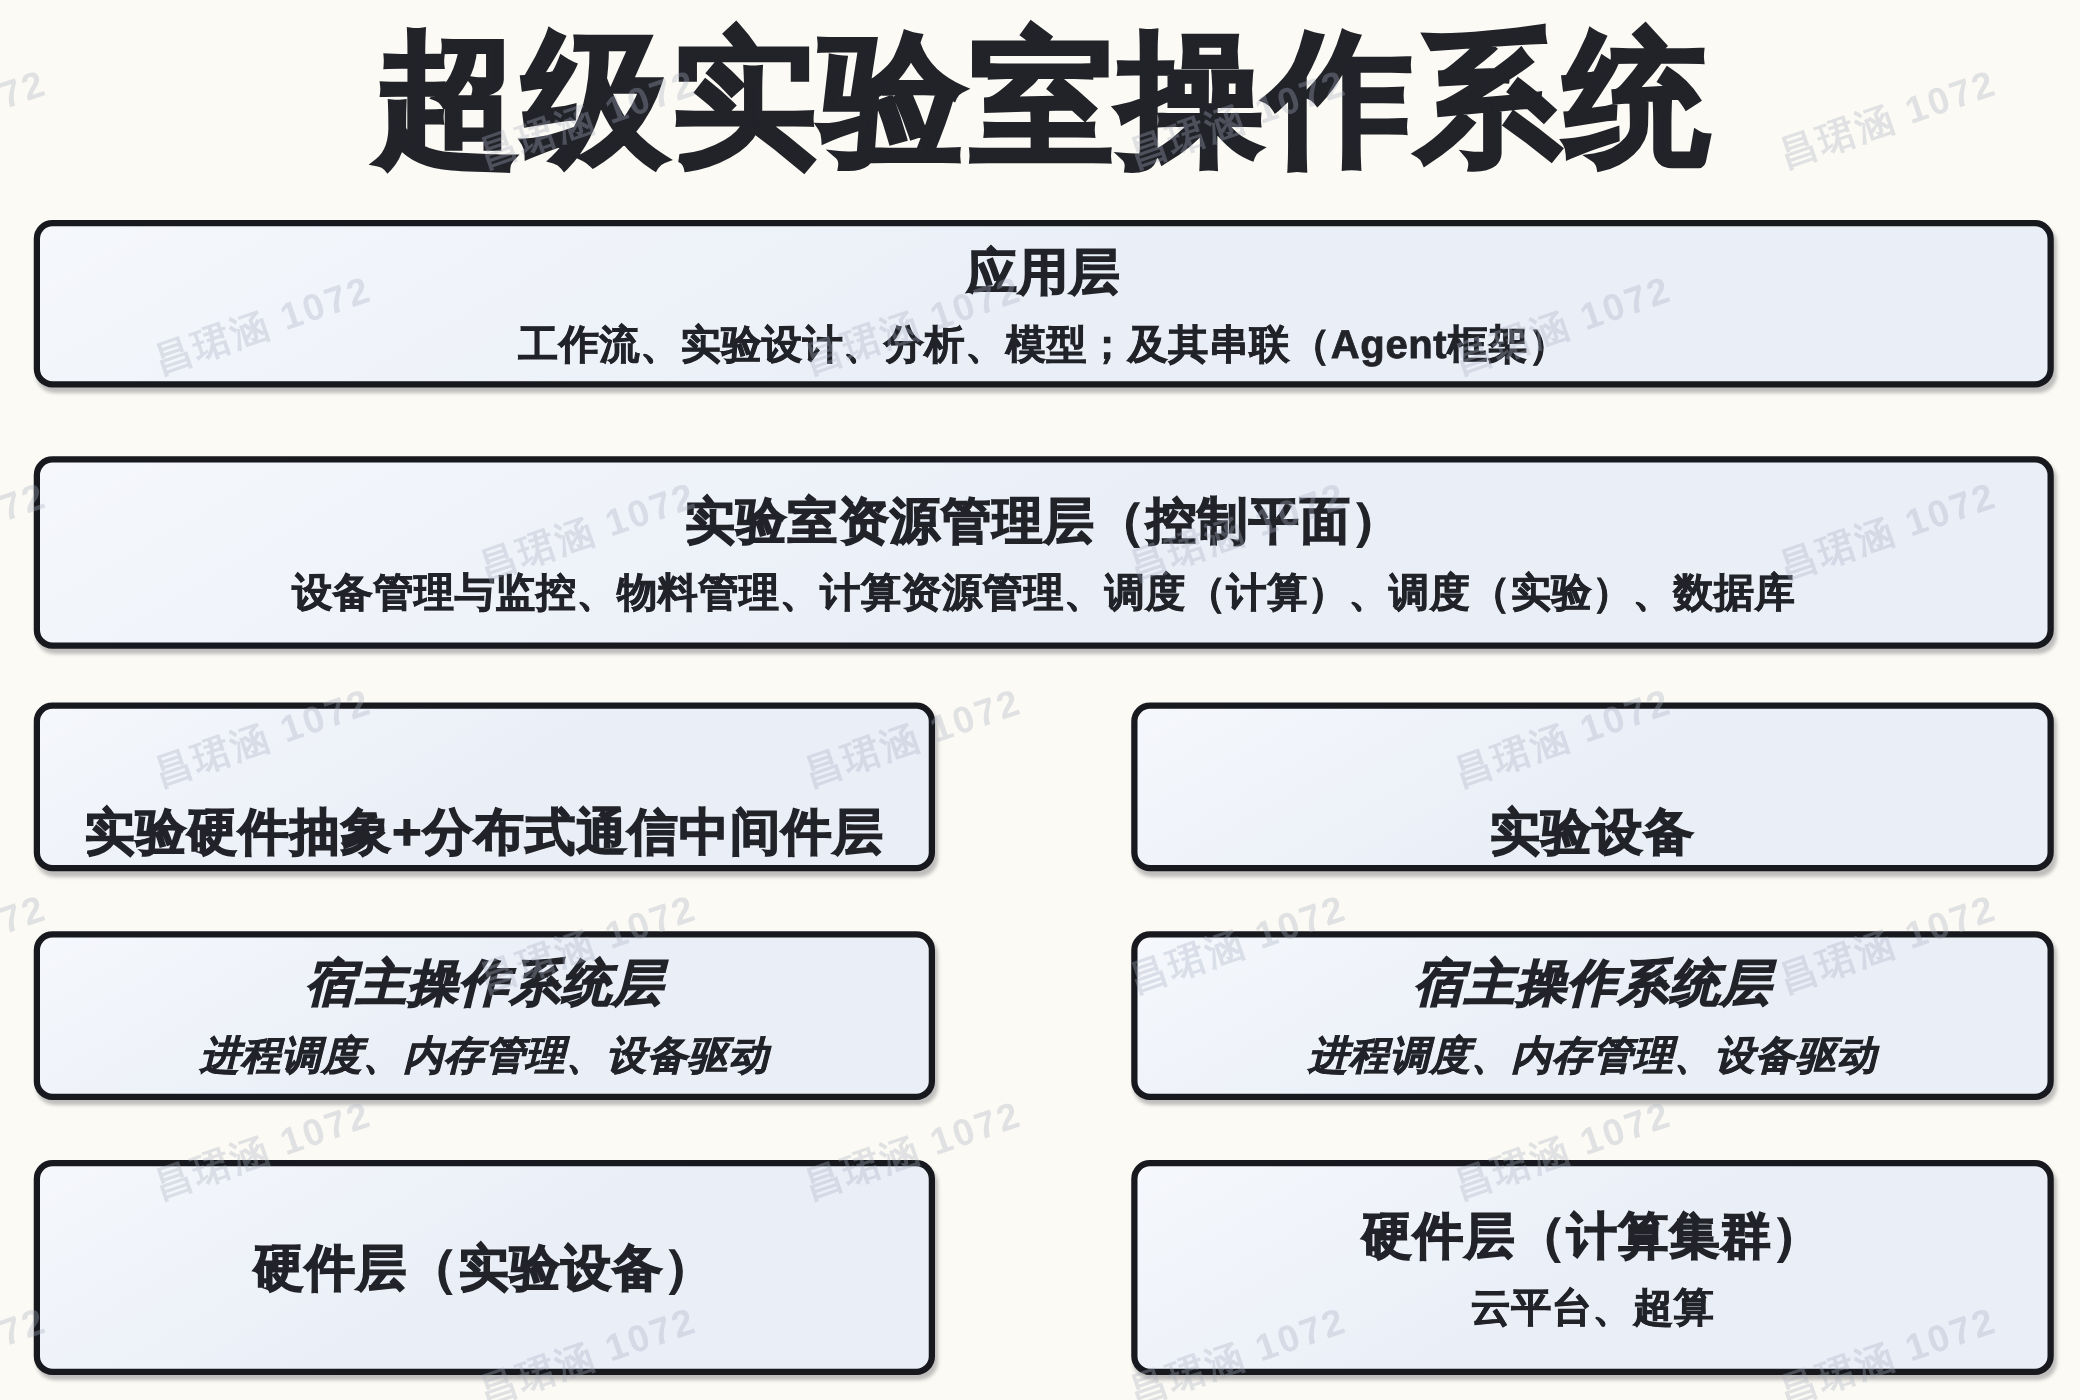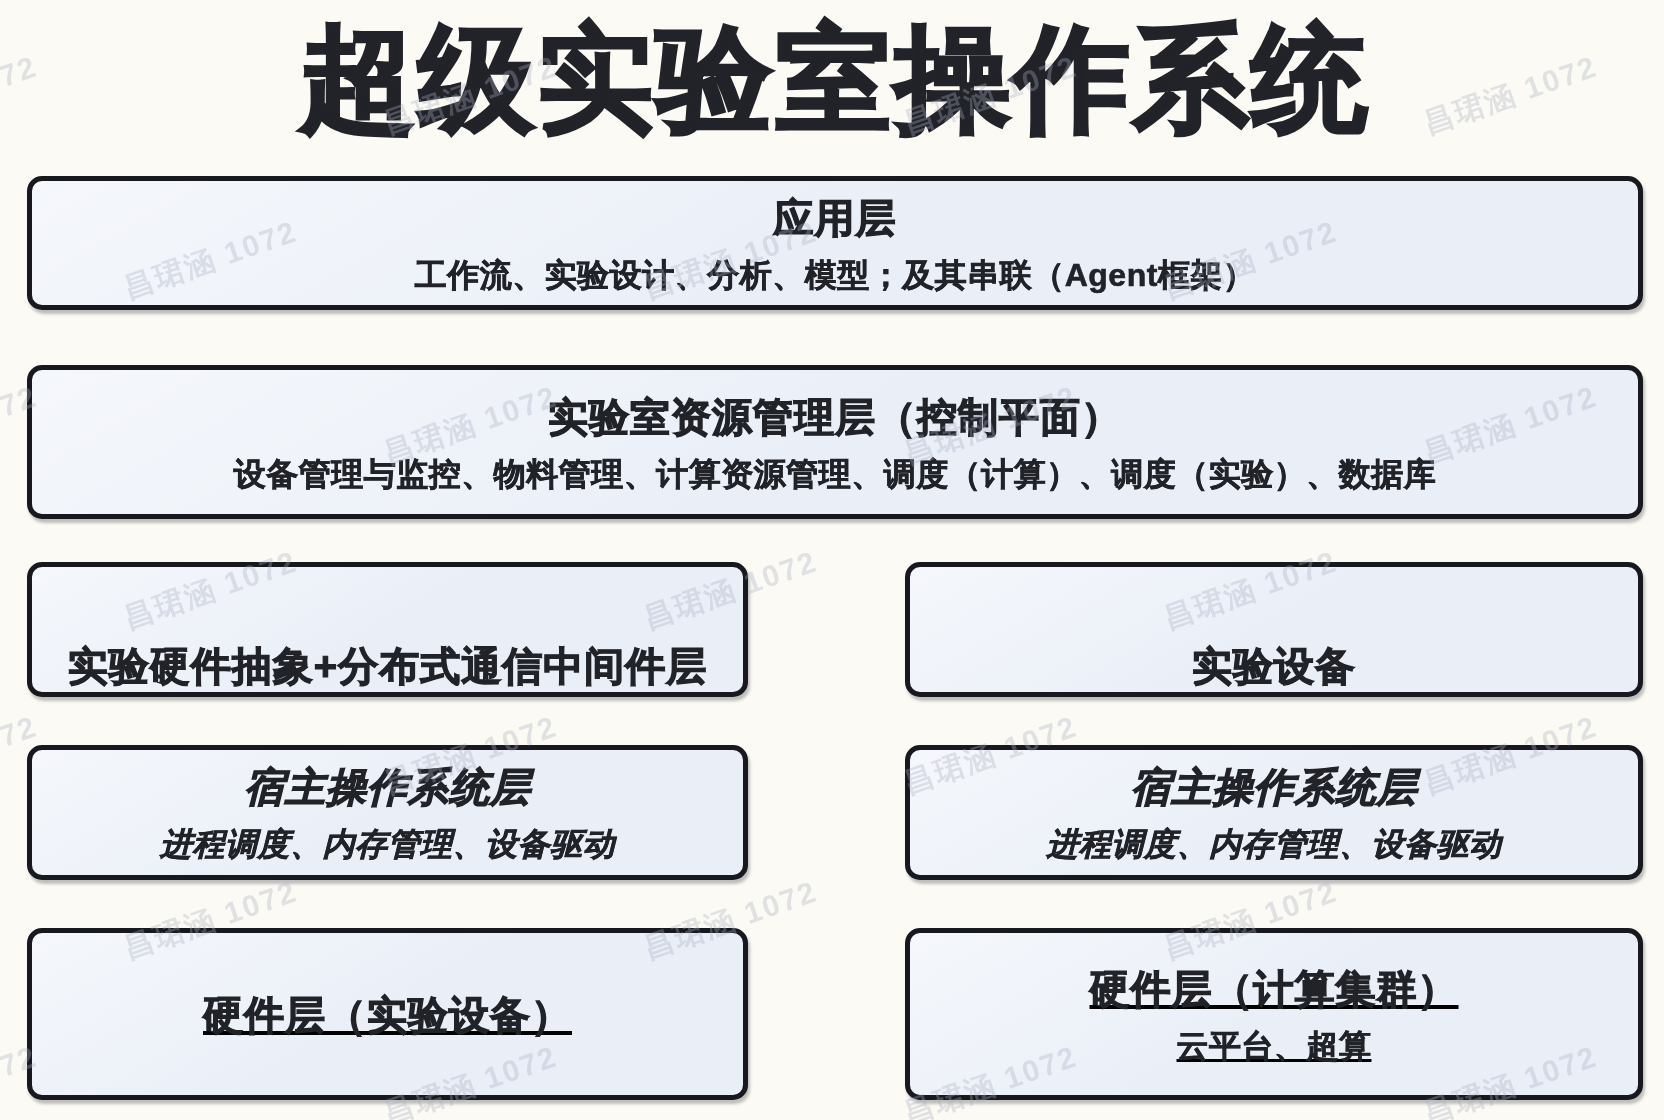--- a/index.html
+++ b/index.html
@@ -73,21 +73,21 @@
   .row-3 { margin-top: 43px; }
   .row-4 { margin-top: 48px; font-style: italic; }
   .row-5 { margin-top: 48px; }
 
   .row .left-box  { width: 721px; height: 100%; }
   .row .spacer    { width: 157px; flex: none; }
   .row .right-box { width: 738px; height: 100%; }
 
   .row-3 { height: 135px; }
   .row-4 { height: 135px; }
-  .row-5 { height: 172px; text-decoration: underline; }
+  .row-5 { height: 172px; }
 
   .watermark-layer {
     position: absolute;
     inset: 0;
     z-index: 2;
     pointer-events: none;
     overflow: hidden;
   }
   .watermark {
     position: absolute;

